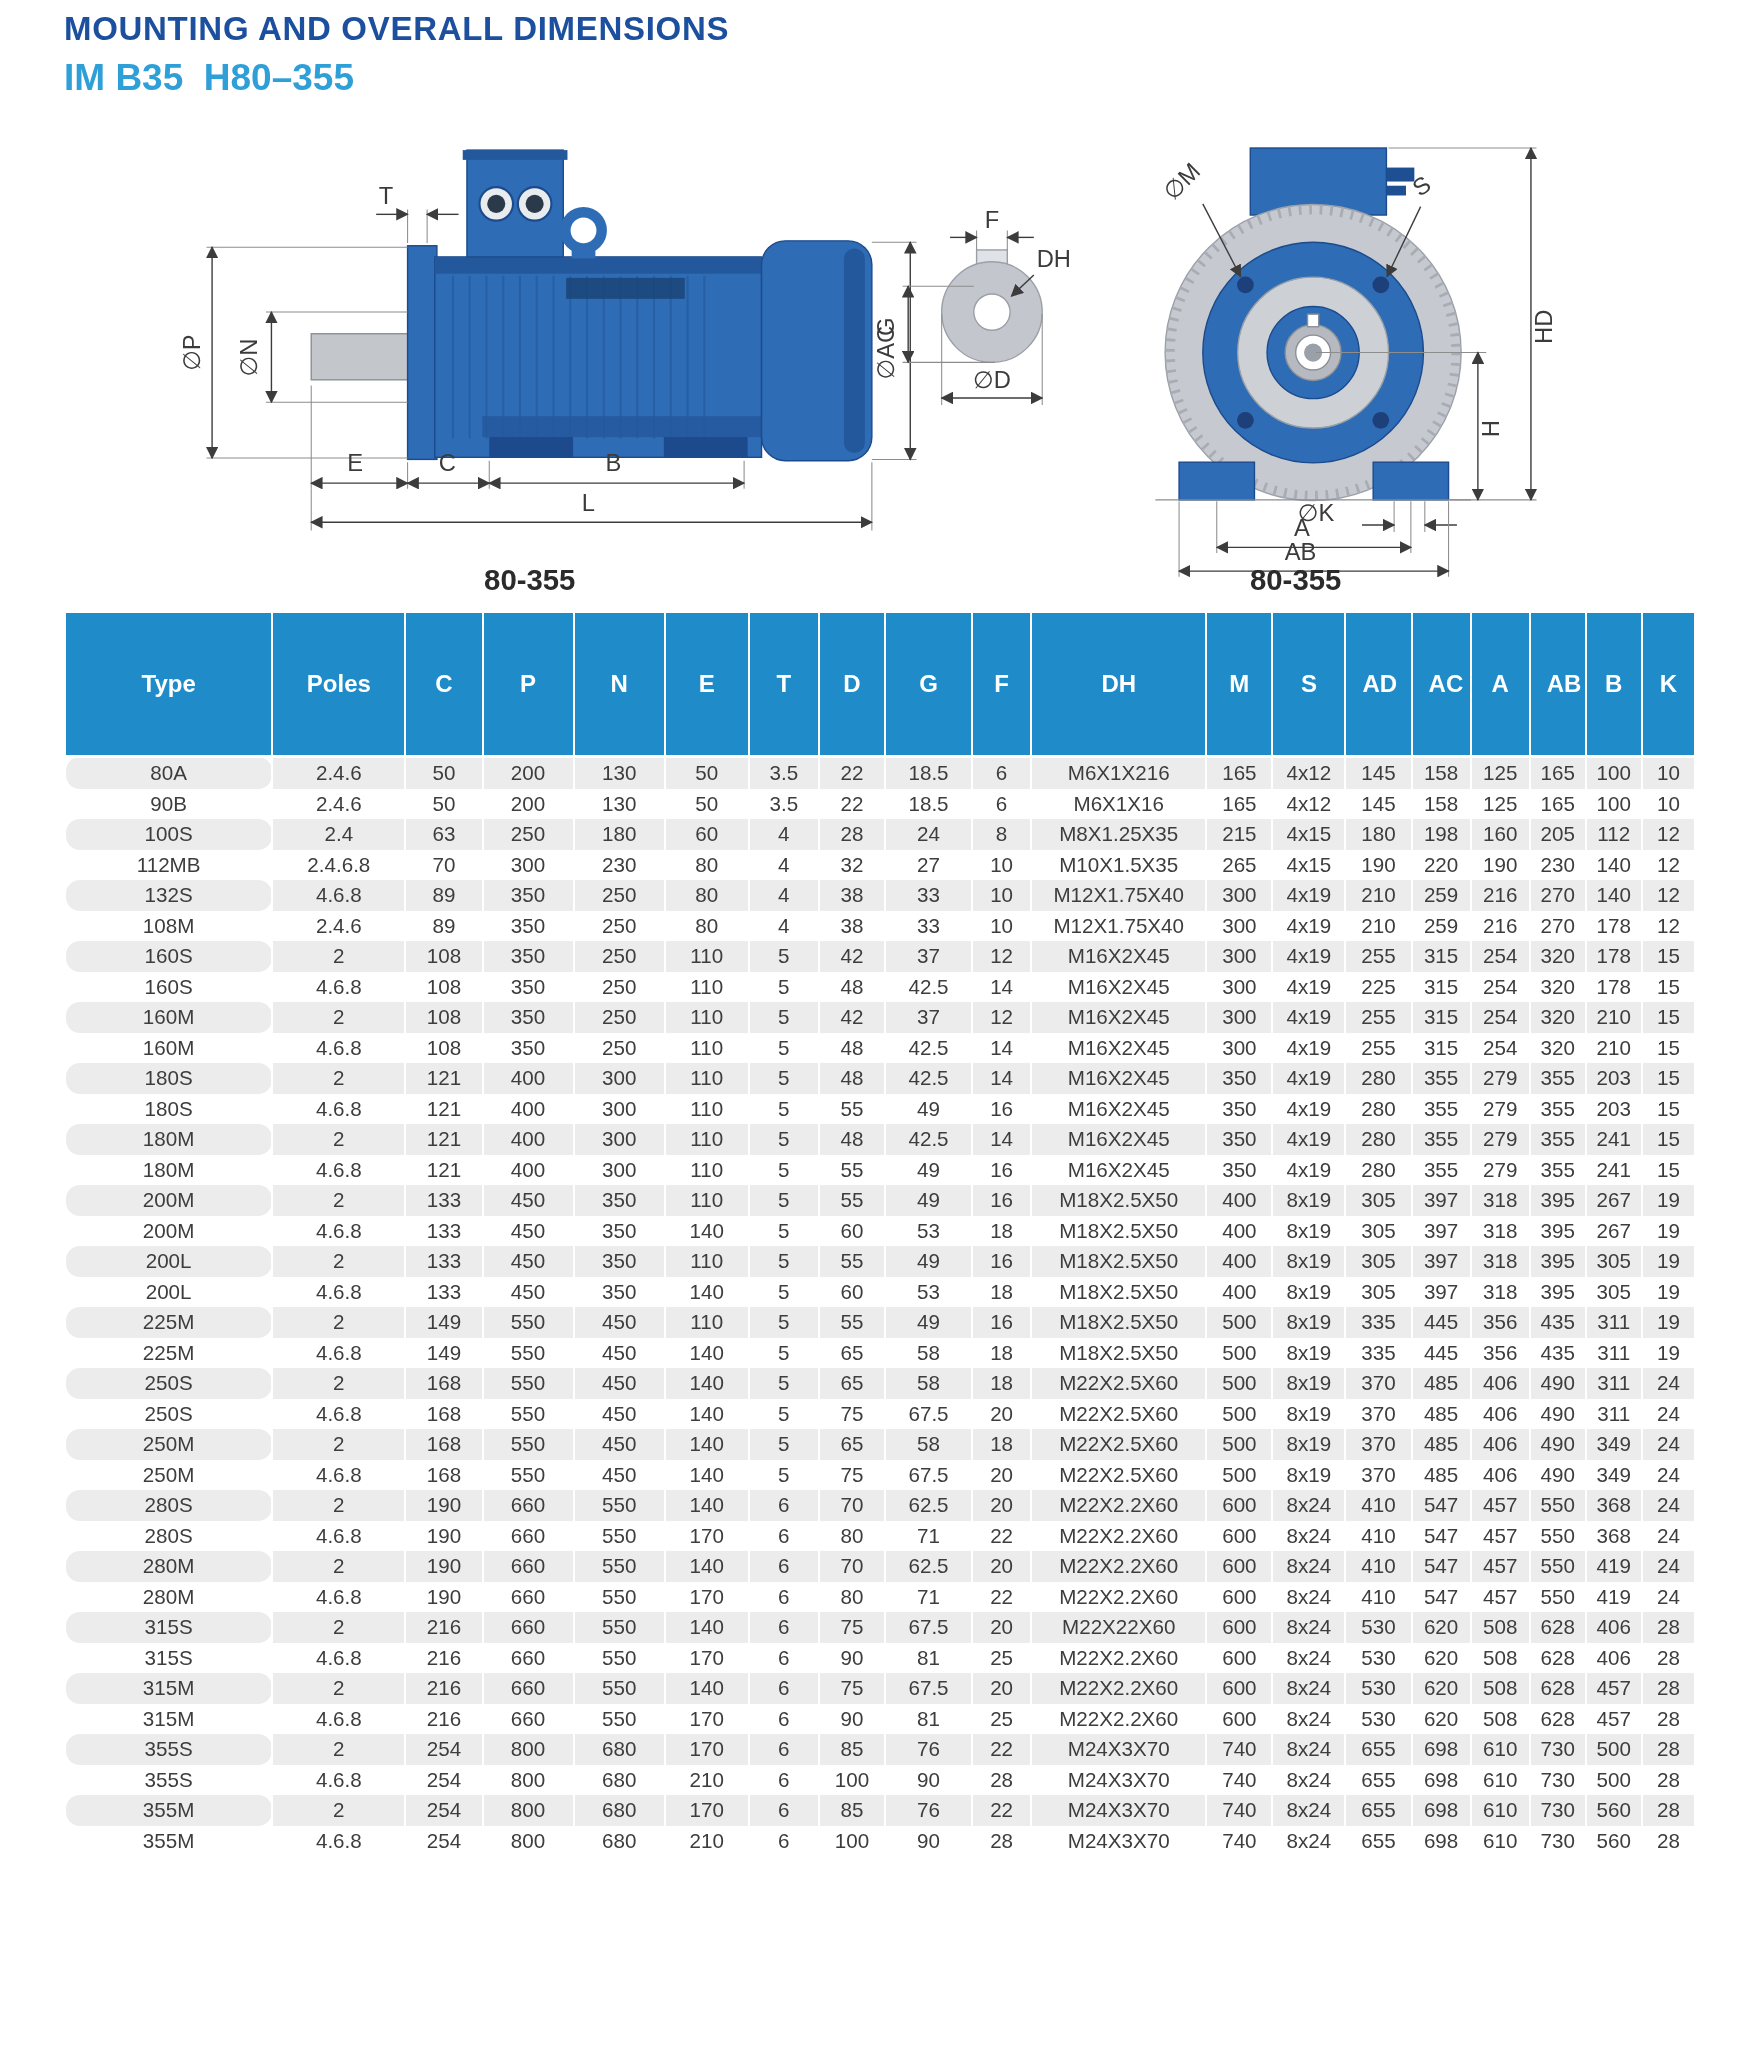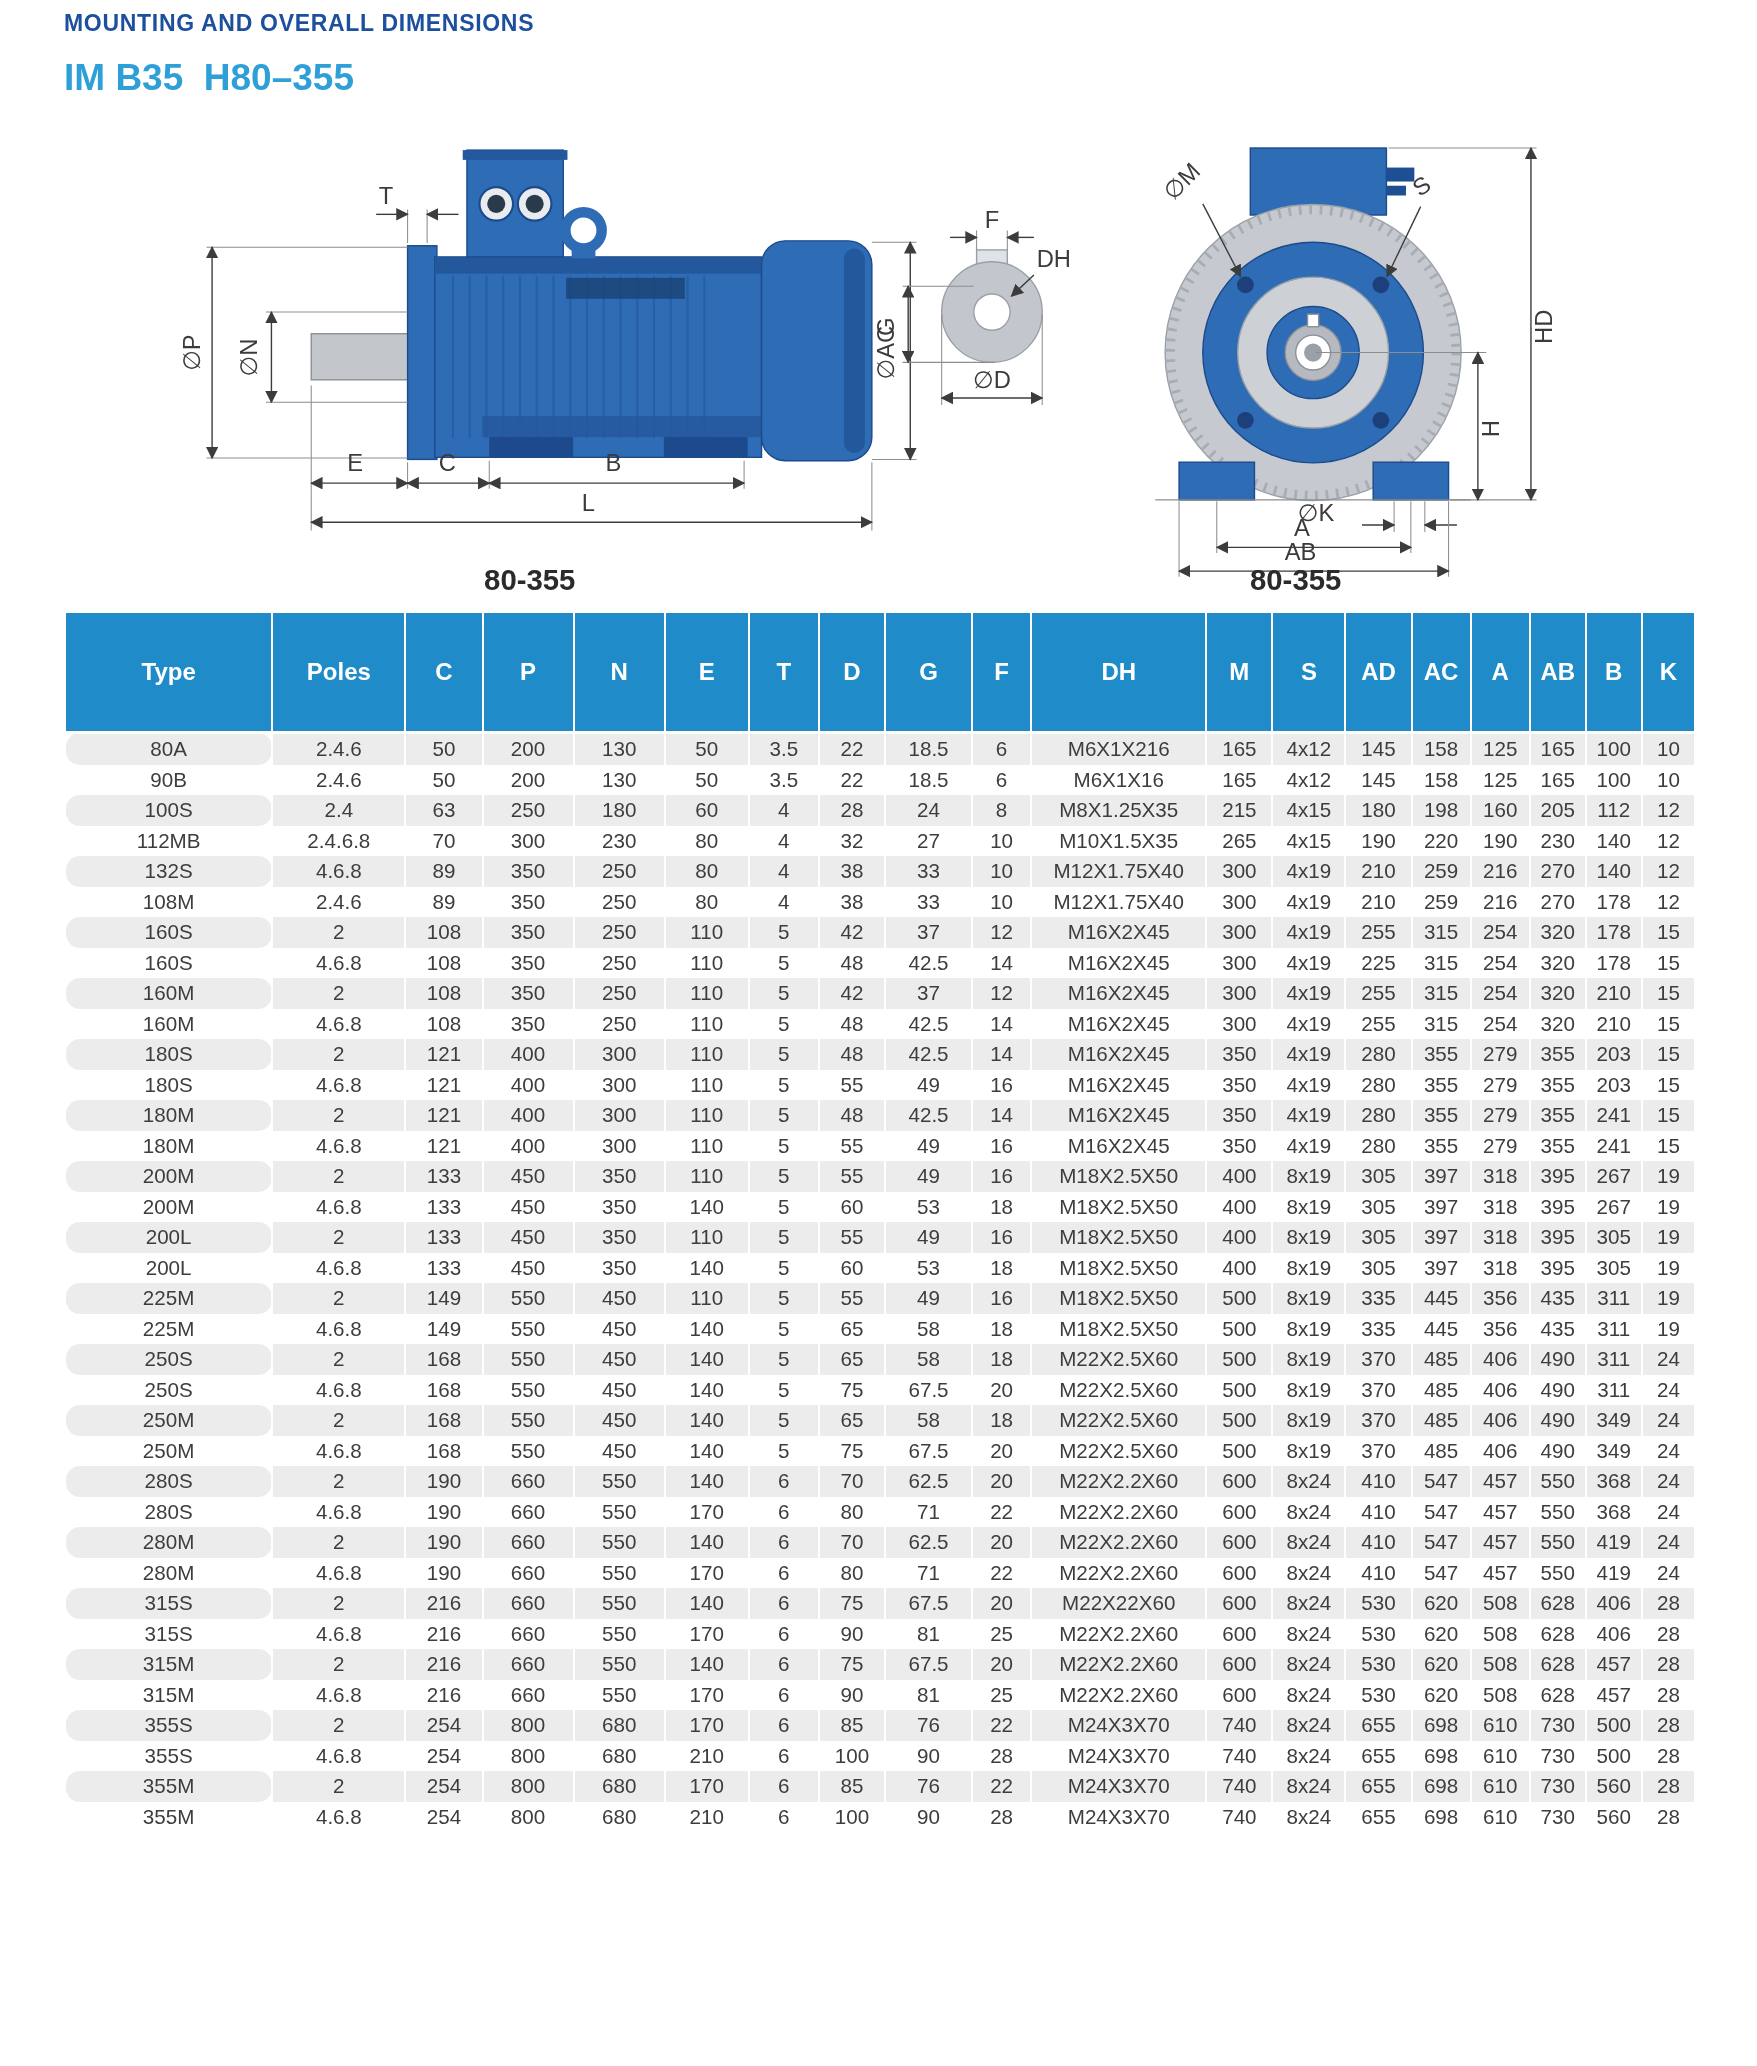--- a/index.html
+++ b/index.html
@@ -1,28 +1,28 @@
 <!DOCTYPE html>
 <html style="font-size:11.2px"><head>
 <meta charset="utf-8">
 <style>
   html,body{margin:0;padding:0;background:#ffffff;}
   body{width:1757px;height:2066px;font-family:"Liberation Sans",sans-serif;}
   .page{position:relative;width:1757px;height:2066px;background:#fff;overflow:hidden;}
-  .title{position:absolute;left:64px;top:9.8px;font-size:23px;font-weight:800;letter-spacing:0.7px;color:#1c4f9e;white-space:nowrap;}
+  .title{position:absolute;left:64px;top:9.8px;font-size:33px;font-weight:800;letter-spacing:0.7px;color:#1c4f9e;white-space:nowrap;}
   .subtitle{position:absolute;left:64px;top:57px;font-size:37px;font-weight:700;color:#2f9fd8;white-space:nowrap;}
   svg.drawings{position:absolute;left:0;top:0;}
   svg .dim{font-size:34px;fill:#3b3b3b;font-weight:400;}
   svg .cap{font-size:42px;font-weight:700;fill:#2b2b2b;text-anchor:middle;}
   svg .dl{stroke:#3c3c3c;stroke-width:2;fill:none;}
   svg .ext{stroke:#8d8d8d;stroke-width:1.5;fill:none;}
   .table-wrap{position:absolute;left:66px;top:613px;width:1628px;}
   table{border-collapse:collapse;table-layout:fixed;width:1628px;}
   thead th{background:#1f8bc9;color:#fff;font-size:24px;font-weight:700;height:110px;
-           text-align:center;vertical-align:middle;border-left:2.1px solid #fff;border-bottom:3.5px solid #fff;padding:4px;}
+           text-align:center;vertical-align:middle;border-left:2.1px solid #fff;border-bottom:3.5px solid #fff;padding:16px;}
   thead th:first-child{border-left:none;}
   tbody td{height:30.5px;font-size:20.6px;color:#3d3d3d;text-align:center;vertical-align:middle;
            border-left:2.1px solid #fff;padding:0;white-space:nowrap;}
   tbody td:first-child{border-left:none;border-radius:14px;}
   tbody tr:nth-child(odd){background:#ececec;}
   tbody tr:nth-child(even){background:#ffffff;}
 </style>
 </head>
 <body>
 

